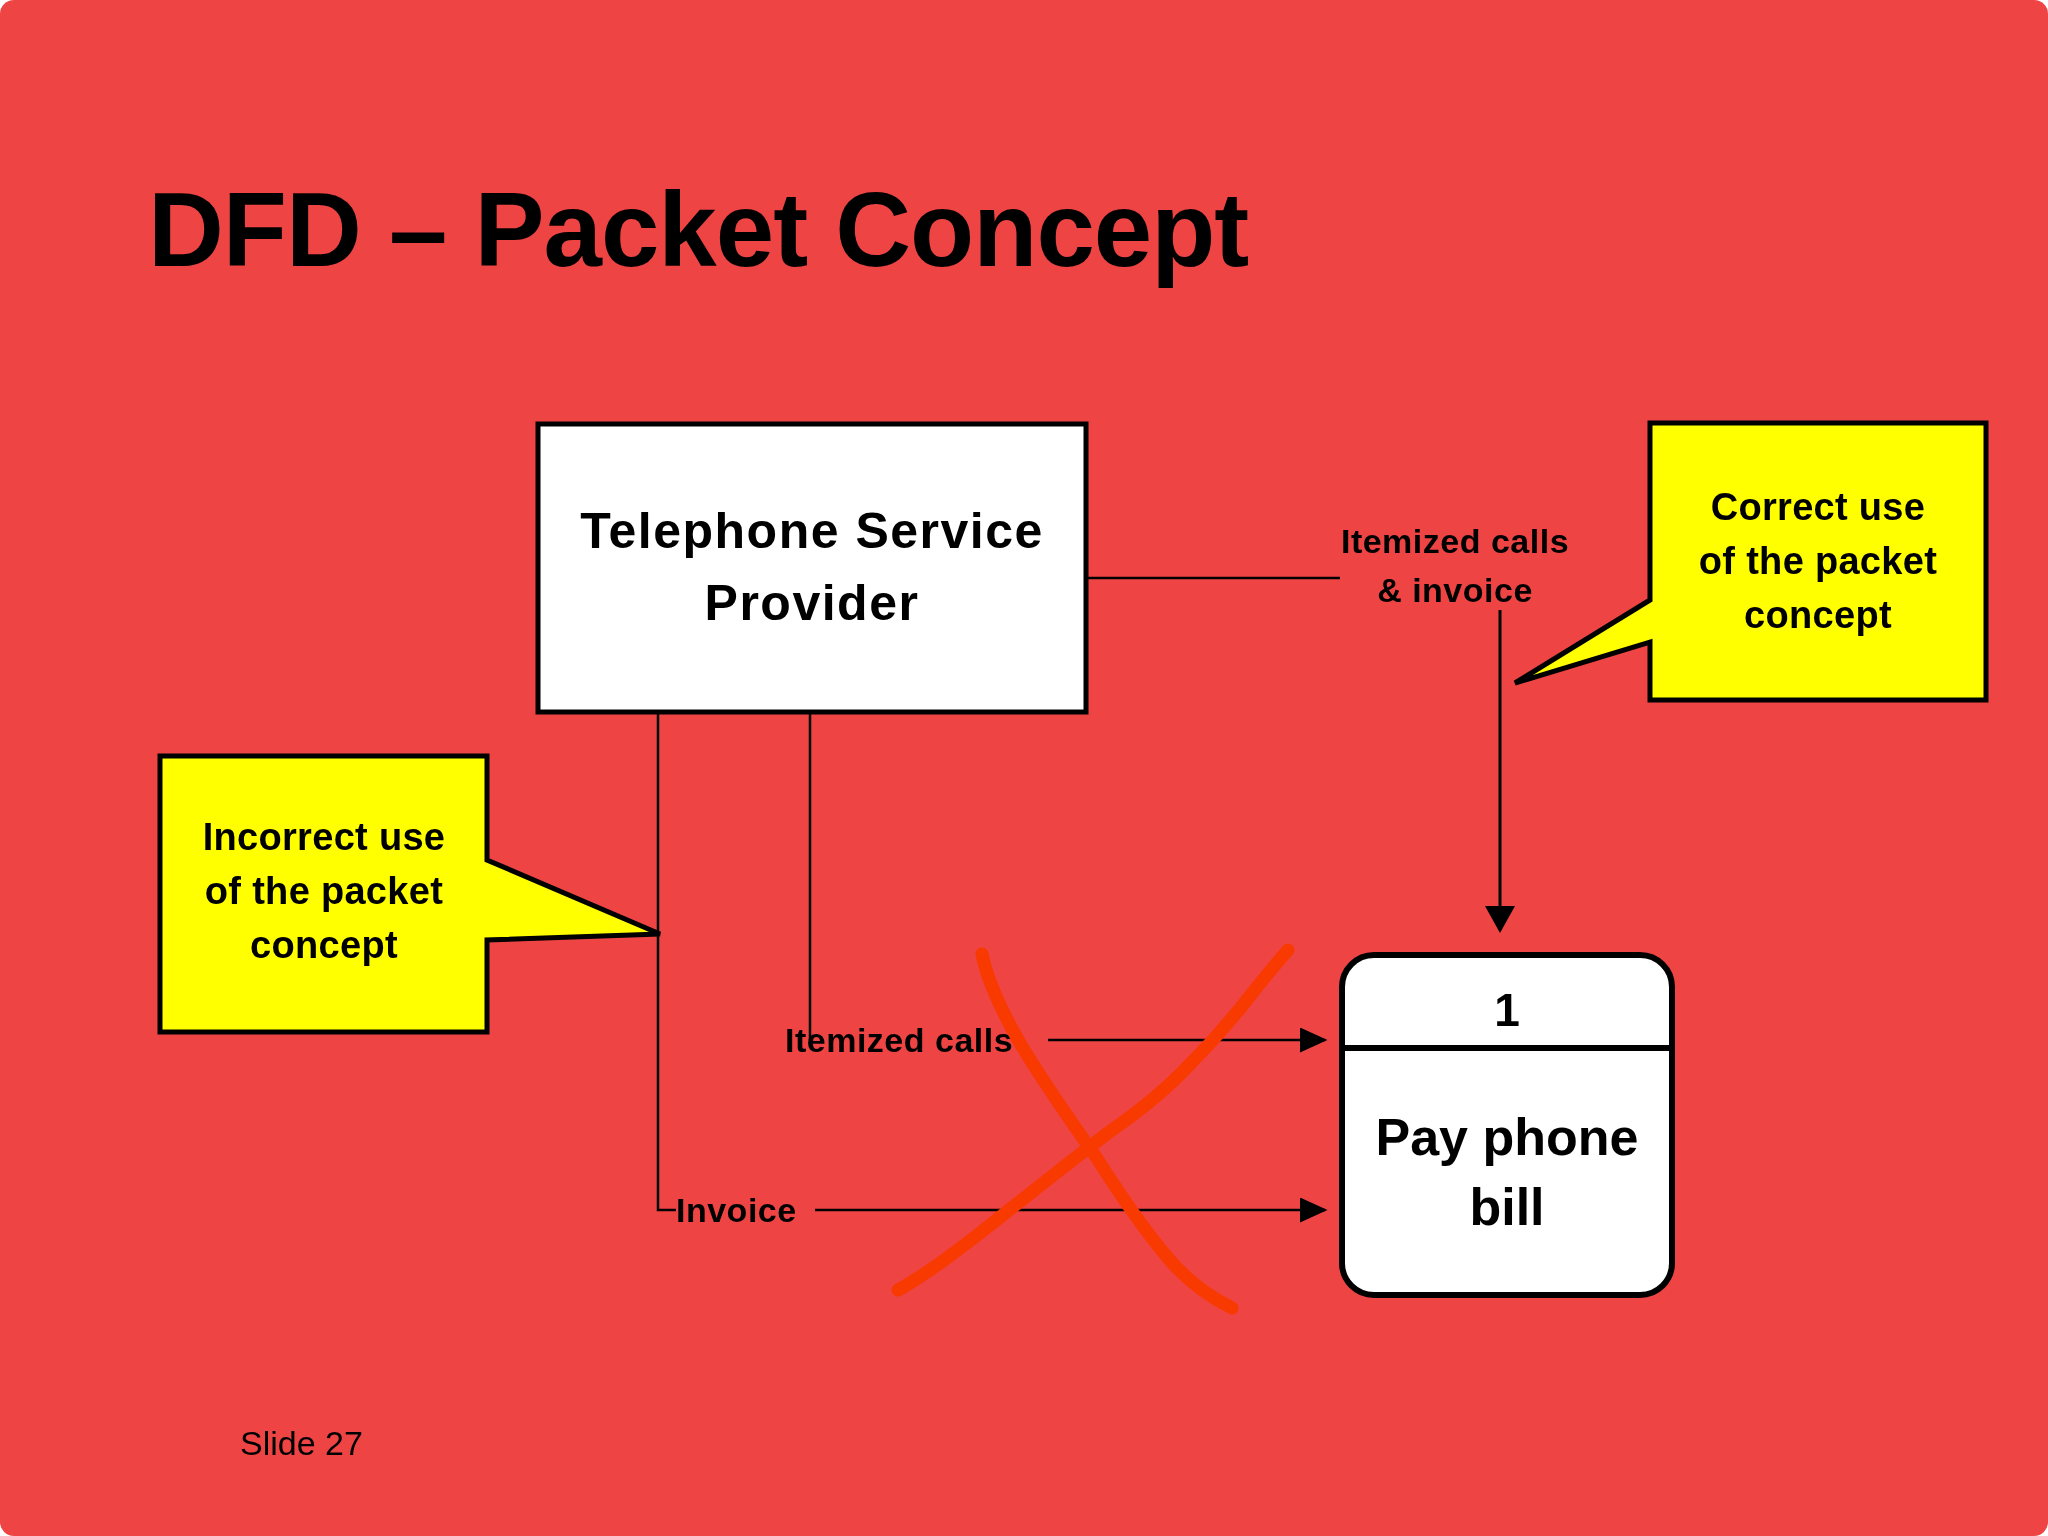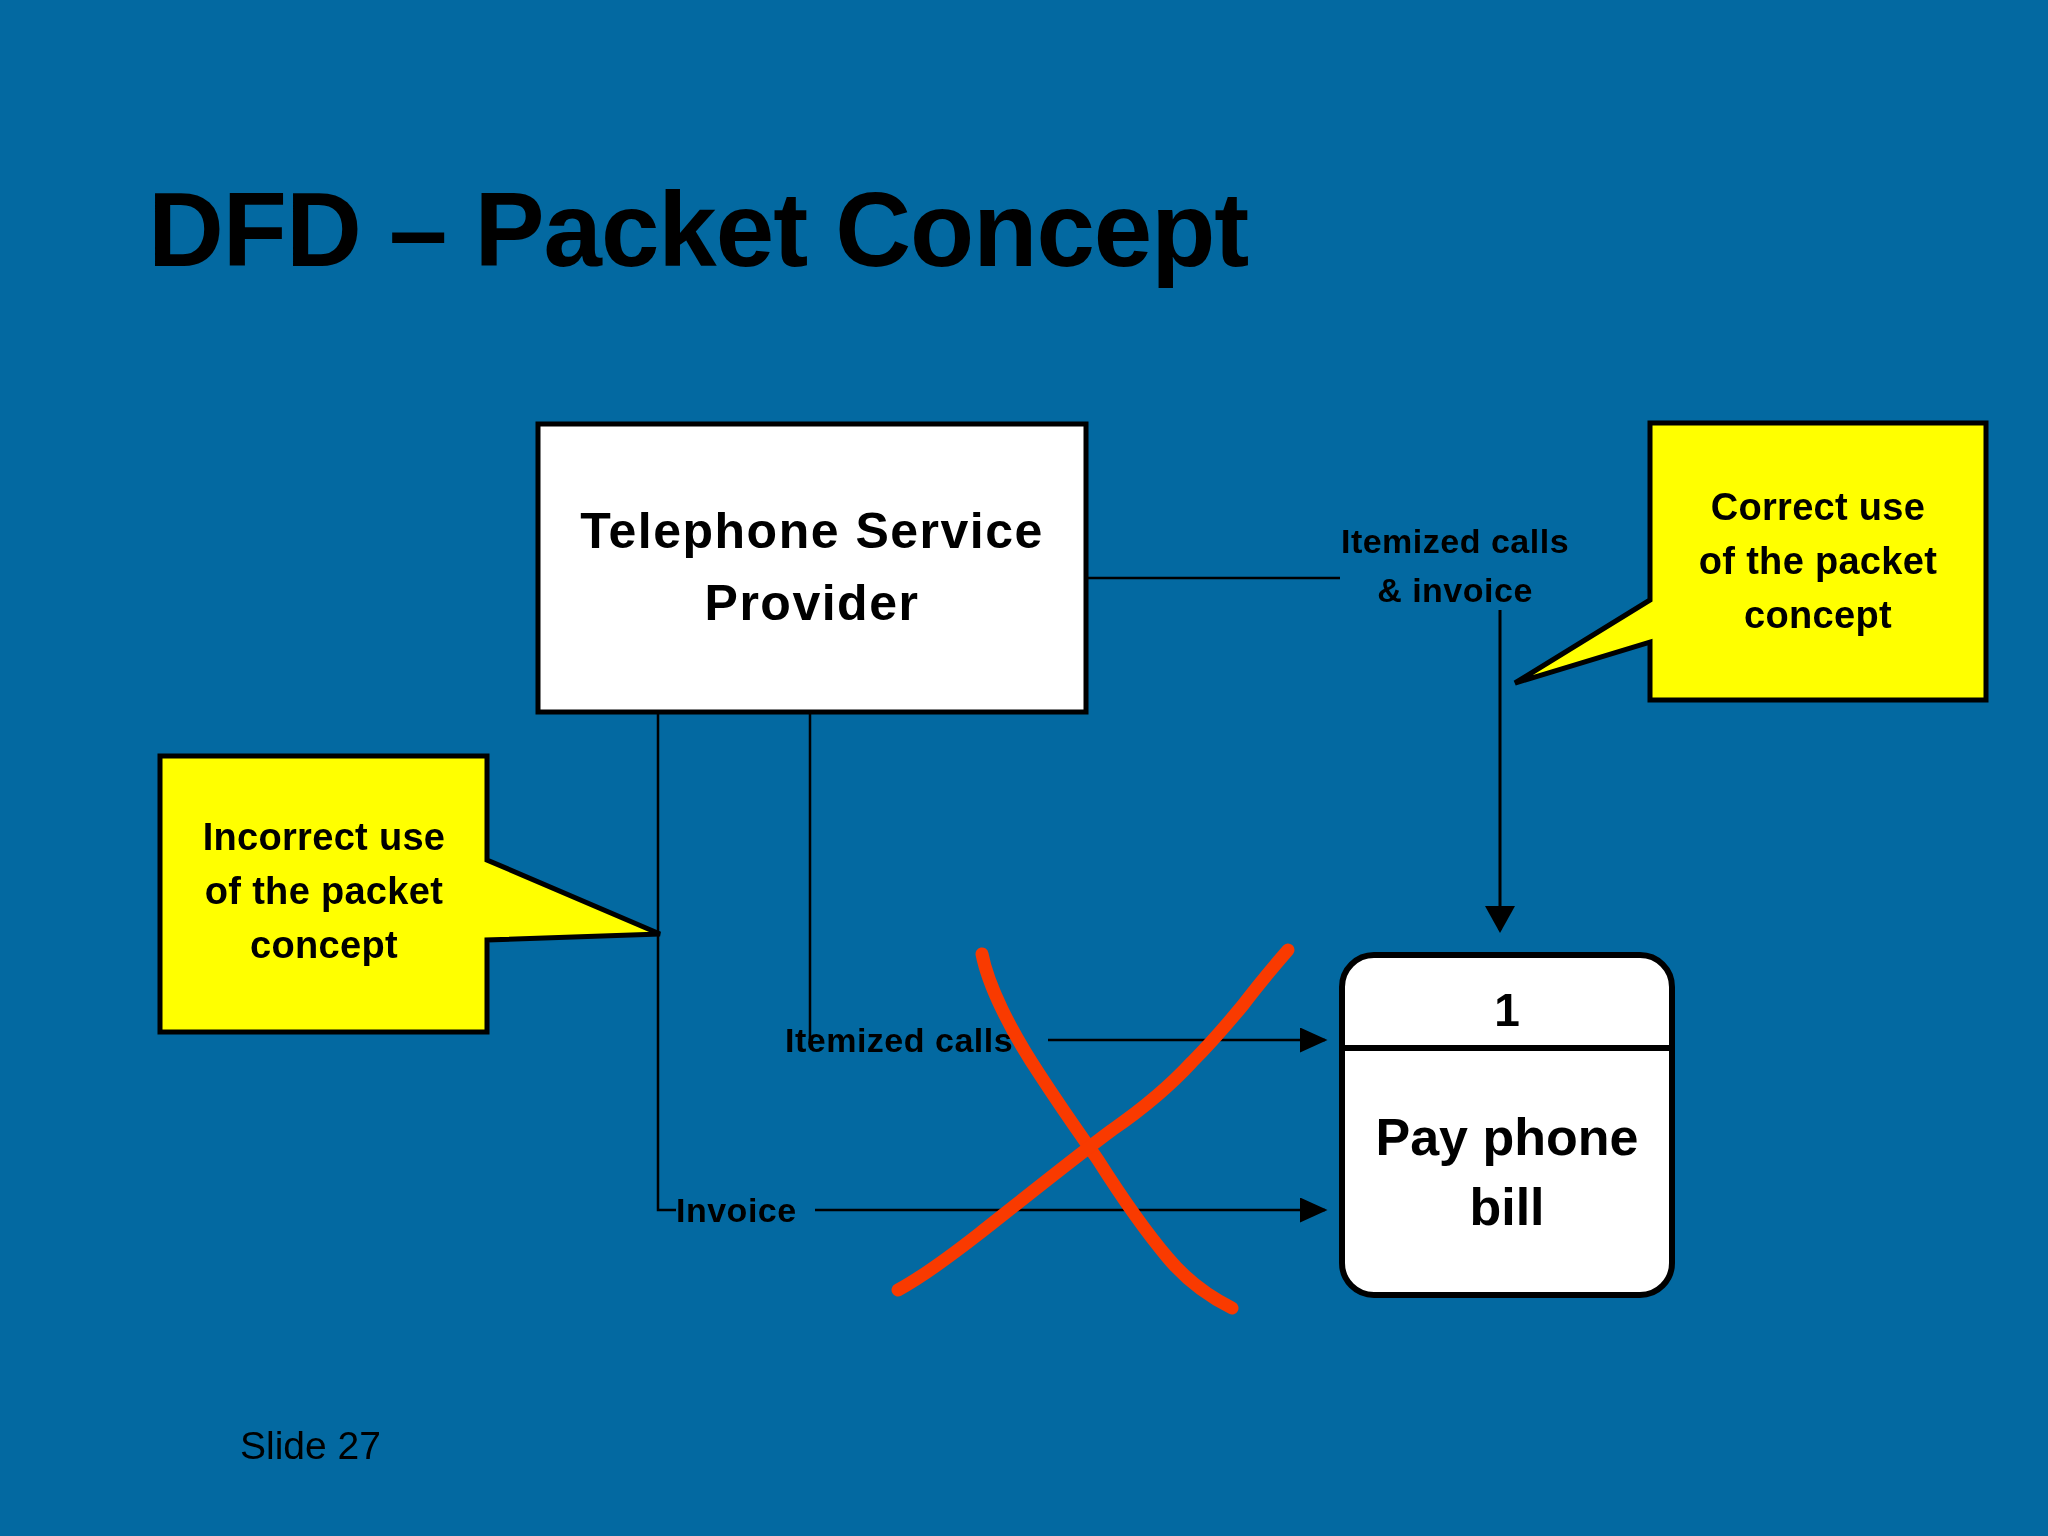--- a/index.html
+++ b/index.html
@@ -11,38 +11,39 @@
     width: 2048px;
     height: 1536px;
     position: relative;
     overflow: hidden;
     font-family: "Liberation Sans", sans-serif;
     color: #000000;
   }
   .slide {
     position: absolute;
     inset: 0;
-    background: #0369a1;
+    background: #ef4444;
+    border-radius: 14px;
   }
   .slide-title {
     position: absolute;
     left: 148px;
     top: 175px;
     font-size: 105px;
     font-weight: bold;
     letter-spacing: -1px;
     line-height: 1.05;
     white-space: nowrap;
     color: #000000;
   }
   .slide-number {
     position: absolute;
     left: 240px;
     top: 1424px;
-    font-size: 39px;
+    font-size: 34px;
     font-weight: normal;
     color: #000000;
     white-space: nowrap;
   }
   .diagram {
     position: absolute;
     left: 0;
     top: 0;
     width: 2048px;
     height: 1536px;

